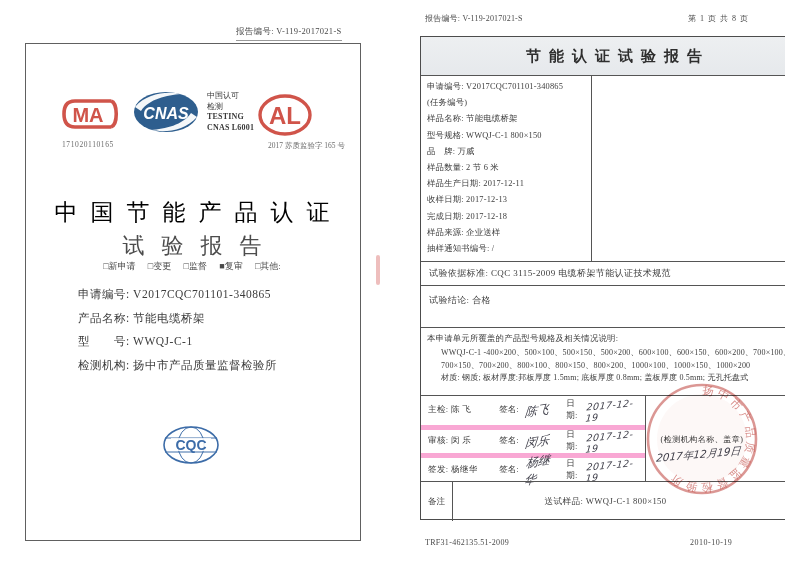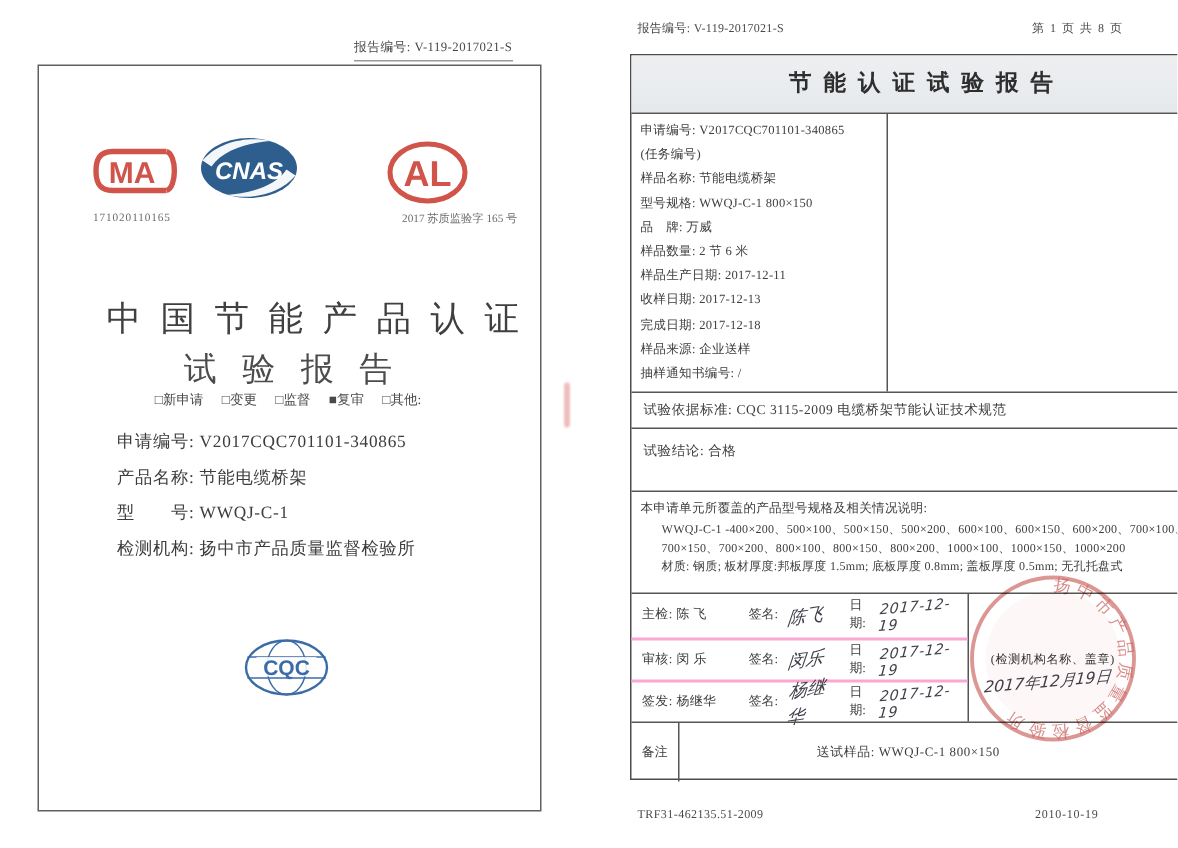--- a/index.html
+++ b/index.html
@@ -7,21 +7,21 @@
           font-family:"Liberation Serif","DejaVu Serif",serif;color:#3d3d3d;}
   .abs{position:absolute;}
 
   
   .lp-report-no{left:236px;top:26px;font-size:8.5px;color:#4a4a4a;border-bottom:1px solid #9a9a9a;padding-bottom:2px;letter-spacing:.3px;}
   .lp-frame{left:25px;top:43px;width:334px;height:496px;border:1.5px solid #606060;}
   .cma-num{left:62px;top:140px;font-size:7.5px;color:#6b6b6b;letter-spacing:.6px;}
   .cnas-side{left:207px;top:91px;font-size:8px;color:#3a3a3a;line-height:10.5px;}
   .cnas-side .b{font-weight:bold;letter-spacing:.2px;}
   .cal-caption{left:268px;top:141px;font-size:7.5px;color:#6b6b6b;}
-  .lp-title1{left:25px;top:197px;width:334px;text-align:right;font-size:23px;letter-spacing:13px;text-indent:13px;color:#404040;font-weight:500;}
+  .lp-title1{left:25px;top:197px;width:334px;text-align:center;font-size:23px;letter-spacing:13px;text-indent:13px;color:#000000;font-weight:500;}
   .lp-title2{left:25px;top:231px;width:334px;text-align:center;font-size:22px;letter-spacing:17px;text-indent:17px;color:#4c4c4c;font-weight:500;}
   .lp-checks{left:25px;top:260px;width:334px;text-align:center;font-size:9px;color:#4a4a4a;}
   .lp-checks span{margin:0 5px;text-align:center;}
   .lp-fields{left:78px;top:287px;font-size:11.5px;color:#3c3c3c;}
   .lp-fields .ln{height:23.5px;letter-spacing:.5px;}
   .red-sliver{left:376px;top:255px;width:4px;height:30px;background:rgba(205,70,65,.35);border-radius:2px;filter:blur(.6px);}
   .cqc-logo{left:162px;top:425px;}
 
   
   .rp-report-no{left:425px;top:13px;font-size:8px;color:#4a4a4a;letter-spacing:.2px;}
@@ -36,21 +36,21 @@
   .col-r{position:absolute;left:171px;top:0;width:166px;height:100%;box-sizing:border-box;padding:8px 2px 0 8px;}
   .col-l .ln{font-size:8.4px;height:16.2px;letter-spacing:.2px;white-space:nowrap;}
   .col-r .ln{font-size:8.4px;height:25.5px;letter-spacing:.2px;white-space:nowrap;}
   .rp-standard{top:224px;height:24px;font-size:9px;line-height:23px;padding-left:8px;letter-spacing:.4px;}
   .rp-conclusion{top:248px;height:42px;font-size:9px;padding:8px 0 0 8px;letter-spacing:.4px;}
   .rp-coverage{top:290px;height:68px;font-size:8.4px;}
   .rp-coverage .t{padding:5px 0 3px 6px;letter-spacing:.2px;}
   .rp-coverage .m{padding-left:20px;line-height:12.5px;font-size:8px;letter-spacing:.2px;white-space:nowrap;}
   .rp-sign{top:358px;height:86px;}
   .sig-left{position:absolute;left:0;top:0;width:225px;height:100%;border-right:1px solid #555;box-sizing:border-box;}
-  .sig-row{position:relative;height:28.6px;border-top:2px solid #f9a8d4;box-sizing:border-box;font-size:8.6px;display:flex;align-items:center;}
+  .sig-row{position:relative;height:28.6px;border-top:5px solid #f9a8d4;box-sizing:border-box;font-size:8.6px;display:flex;align-items:center;}
   .sig-row.first{border-top:none;}
   .sig-row .role{margin-left:7px;width:62px;letter-spacing:.3px;}
   .sig-row .lbl{width:26px;margin-left:10px;}
   .sig-row .dlbl{margin-left:8px;}
   .hw{font-family:"DejaVu Sans","Liberation Sans",sans-serif;font-style:italic;color:#2c2c38;display:inline-block;
       transform:rotate(-5deg) skewX(-10deg);opacity:.9;}
   .hw.name{font-size:12px;width:34px;transform:rotate(-8deg) skewX(-14deg);}
   .hw.date{font-size:9.5px;letter-spacing:.5px;}
   .sig-right{position:absolute;left:225px;top:0;width:112px;height:100%;}
   .stamp-printed{position:absolute;left:2px;top:38px;width:108px;text-align:center;font-size:8px;color:#333;letter-spacing:.5px;}
@@ -82,20 +82,26 @@
   </div>
   <div class="abs cma-num">171020110165</div>
 
   <div class="abs" style="left:133px;top:91px;">
     <svg width="66" height="42" viewBox="0 0 66 42">
       <ellipse cx="33" cy="21" rx="32" ry="20" fill="#2e5e8e"></ellipse>
       <path d="M2,16 C14,2 34,0 48,3 C34,4 16,8 8,20 Z" fill="#ffffff" opacity=".95"></path>
       <path d="M64,26 C52,40 32,42 18,39 C32,38 50,34 58,22 Z" fill="#ffffff" opacity=".95"></path>
       <text x="33" y="28" text-anchor="middle" font-family="Liberation Sans, sans-serif" font-size="16" font-weight="bold" font-style="italic" fill="#ffffff">CNAS</text>
     </svg>
+  </div>
+  <div class="abs cnas-side">
+    <div>中国认可</div>
+    <div>检测</div>
+    <div class="b">TESTING</div>
+    <div class="b">CNAS L6001</div>
   </div>
 
   <div class="abs" style="left:257px;top:93px;">
     <svg width="56" height="46" viewBox="0 0 56 46">
       <ellipse cx="28" cy="22" rx="25" ry="19" fill="none" stroke="#d0544a" stroke-width="3.4"></ellipse>
       <text x="28" y="31" text-anchor="middle" font-family="Liberation Sans, sans-serif" font-size="24" font-weight="bold" fill="#d0544a">AL</text>
     </svg>
   </div>
   <div class="abs cal-caption">2017 苏质监验字 165 号</div>
 

